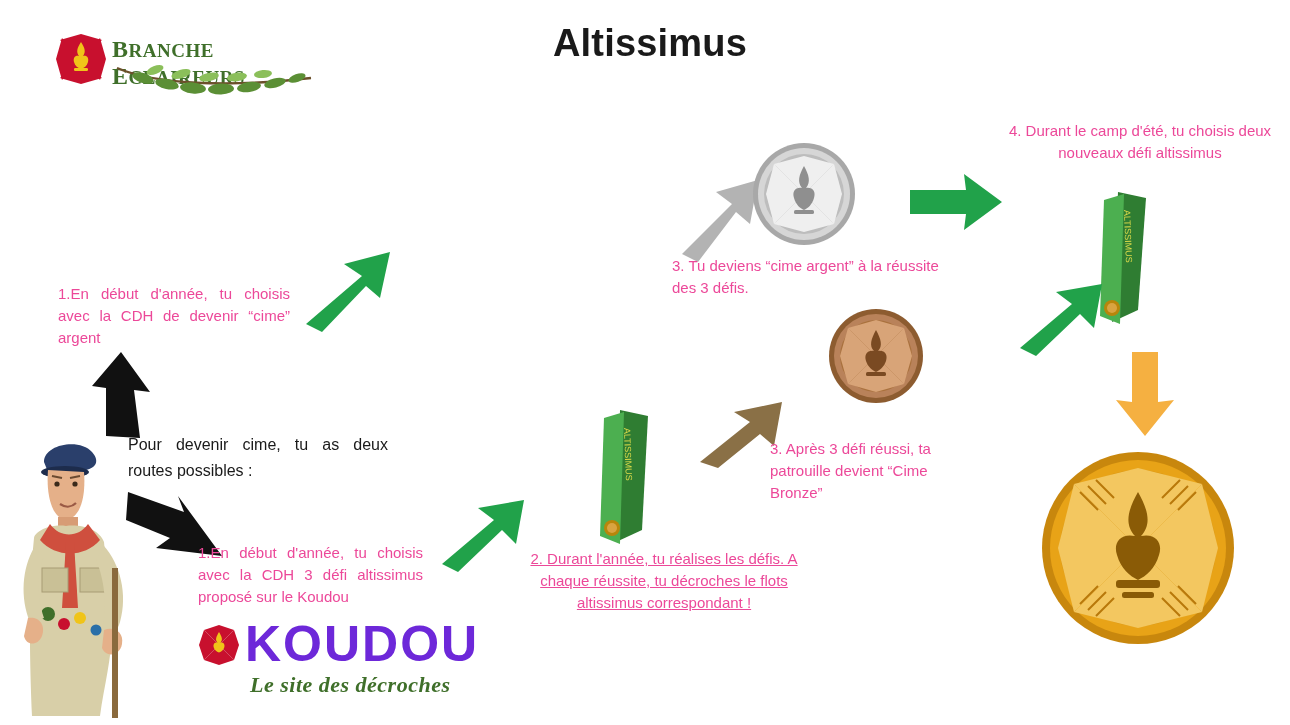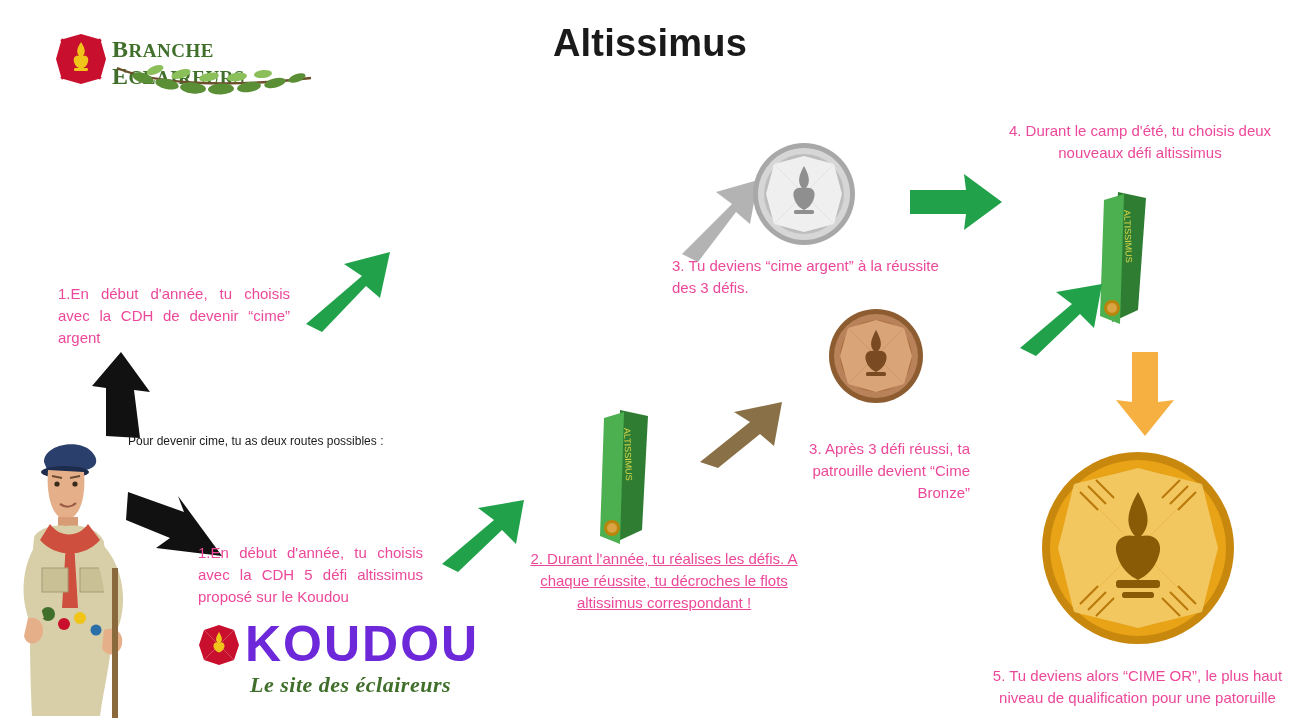--- a/index.html
+++ b/index.html
@@ -73,27 +73,27 @@
     color: #ec4899;
   }
 
   #note1 { left: 58px; top: 283px; width: 232px; text-align: justify; }
   #note2 { left: 398px; top: 235px; width: 268px; text-align: center; }
   #note3 { left: 672px; top: 255px; width: 268px; text-align: left; }
   #note4 { left: 1000px; top: 120px; width: 280px; text-align: center; }
   #note5 { left: 990px; top: 665px; width: 295px; text-align: center; }
   #note6 { left: 198px; top: 542px; width: 225px; text-align: justify; }
   #note7 { left: 530px; top: 548px; width: 268px; text-align: center; text-decoration: underline; }
-  #note8 { left: 770px; top: 438px; width: 200px; text-align: right; }
+  #note8 { left: 770px; top: 438px; width: 200px; text-align: left; }
 
   #routes {
     left: 128px;
     top: 432px;
     width: 260px;
-    font-size: 12px;
+    font-size: 16px;
     line-height: 1.6;
     text-align: justify;
   }
 
   
   .arrow { position: absolute; }
 
   
   .medal {
     position: absolute;
@@ -350,34 +350,33 @@
 
   <div class="arrow" style="left:438px; top:498px;">
     <svg width="90" height="76" viewBox="0 0 90 76">
       <path d="M4 66 L56 22 L40 10 L86 2 L78 46 L64 32 L20 74 Z" fill="#21a24a"></path>
     </svg>
   </div>
 
   <div id="note1" class="abs note">1.En début d'année, tu choisis avec la CDH de devenir “cime” argent</div>
   <div id="note3" class="abs note">3. Tu deviens “cime argent” à la réussite des 3 défis.</div>
   <div id="note4" class="abs note">4. Durant le camp d'été, tu choisis deux nouveaux défi altissimus</div>
-  <div id="note5" class="abs note">5. Tu deviens alors “CIME OR”, le plus haut niveau de qualification pour une patoruille</div>
-  <div id="note6" class="abs note">1.En début d'année, tu choisis avec la CDH 5 défi altissimus proposé sur le Koudou</div>
+  <div id="note6" class="abs note">1.En début d'année, tu choisis avec la CDH 3 défi altissimus proposé sur le Koudou</div>
   <div id="note7" class="abs note">2. Durant l'année, tu réalises les défis. A chaque réussite, tu décroches le flots altissimus correspondant !</div>
   <div id="note8" class="abs note">3. Après 3 défi réussi, ta patrouille devient “Cime Bronze”</div>
 
   <div id="routes" class="abs">Pour devenir cime, tu as deux routes possibles :</div>
 
   <div id="logo-koudou" class="abs">
     <div style="position:absolute; left:0px; top:6px; width:48px; height:48px;">
       <svg width="48" height="48" viewBox="0 0 48 48">
         <path d="M24 24 L9 9 L4 24 L9 39 Z" fill="#c8102e"></path>
         <path d="M24 24 L39 9 L44 24 L39 39 Z" fill="#c8102e"></path>
         <path d="M24 24 L9 9 L24 4 L39 9 Z" fill="#c8102e"></path>
         <path d="M24 24 L9 39 L24 44 L39 39 Z" fill="#c8102e"></path>
         <path d="M24 11 C27 16 28 19 25.5 21.5 C28.5 21 30 23 29.4 26 C28.7 29 26.5 30.6 24 31.6 C21.5 30.6 19.3 29 18.6 26 C18 23 19.5 21 22.5 21.5 C20 19 21 16 24 11 Z" fill="#f0c419"></path>
       </svg>
     </div>
     <div id="koudou-word">KOUDOU</div>
-    <div id="koudou-sub">Le site des éclaireurs</div>
+    <div id="koudou-sub">Le site des décroches</div>
   </div>
 
 </div>
 
 </body></html>

